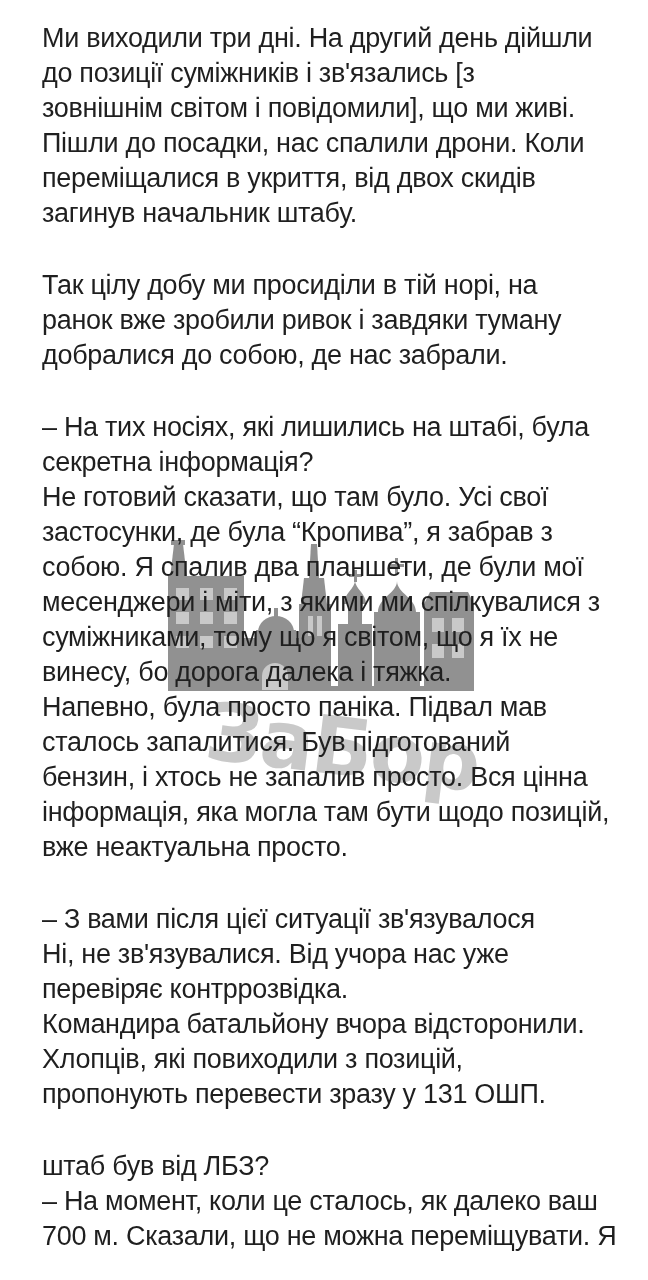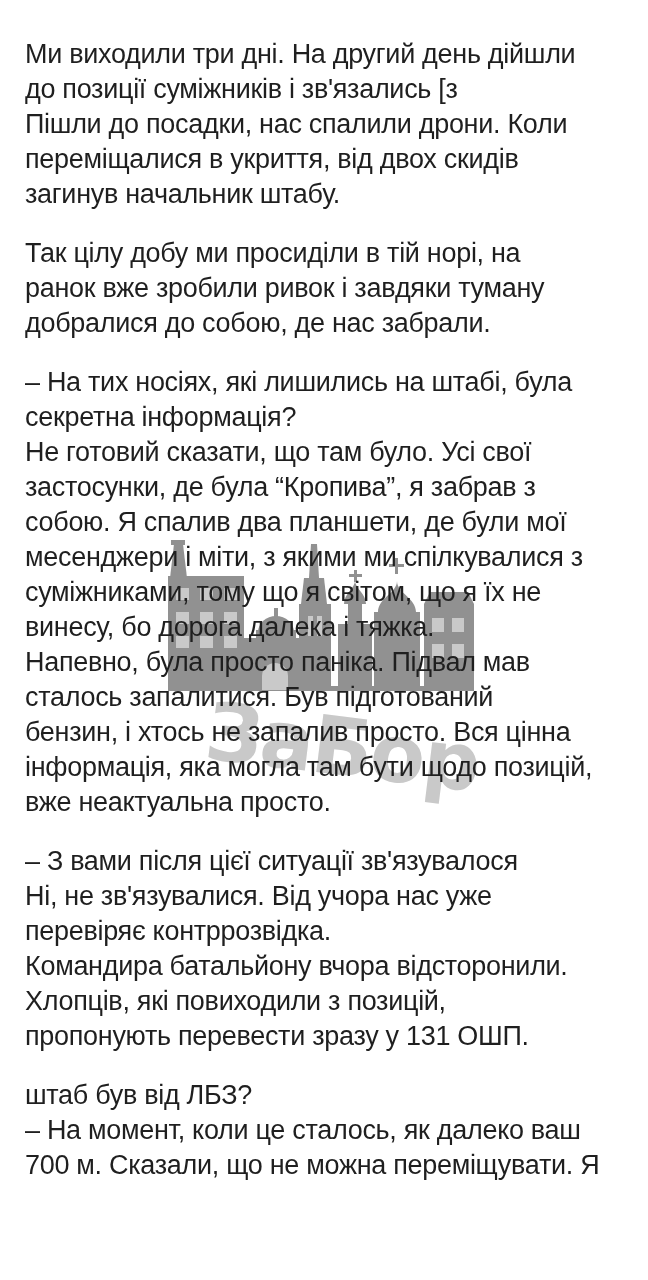--- a/index.html
+++ b/index.html
@@ -23,32 +23,32 @@
     z-index: 0;
     pointer-events: none;
   }
   .wm-label {
     font-family: "DejaVu Sans", "Liberation Sans", sans-serif;
     font-weight: bold;
   }
   .content {
     position: absolute;
     left: 0;
-    top: 16px;
+    top: 0;
     width: 648px;
     box-sizing: border-box;
-    padding: 21px 14px 0 25px;
+    padding: 21px 14px 0 42px;
     z-index: 1;
     color: var(--text, #1f1f1f);
     font-size: 27px;
     line-height: 35px;
     letter-spacing: -0.3px;
   }
   .block + .block {
-    margin-top: 24px;
+    margin-top: 37px;
   }
   .line {
     height: 35px;
     white-space: nowrap;
   }
 </style>
 </head>
 <body>
 
 <svg class="watermark" viewBox="0 0 648 1280" xmlns="http://www.w3.org/2000/svg" aria-hidden="true">
@@ -102,20 +102,21 @@
     <rect x="432" y="644" width="12" height="14"></rect>
     <rect x="452" y="644" width="12" height="14"></rect>
   </g>
   <text class="wm-label" x="203" y="758" font-size="80" letter-spacing="-2" fill="var(--wm-light, #c9c9c9)" transform="rotate(7 203 758)">ЗаБор</text>
 </svg>
 
 <div class="content">
     <div class="block">
       <div class="line">Ми виходили три дні. На другий день дійшли</div>
       <div class="line">до позиції суміжників і зв'язались [з</div>
+      <div class="line">зовнішнім світом і повідомили], що ми живі.</div>
       <div class="line">Пішли до посадки, нас спалили дрони. Коли</div>
       <div class="line">переміщалися в укриття, від двох скидів</div>
       <div class="line">загинув начальник штабу.</div>
     </div>
     <div class="block">
       <div class="line">Так цілу добу ми просиділи в тій норі, на</div>
       <div class="line">ранок вже зробили ривок і завдяки туману</div>
       <div class="line">добралися до собою, де нас забрали.</div>
     </div>
     <div class="block">

